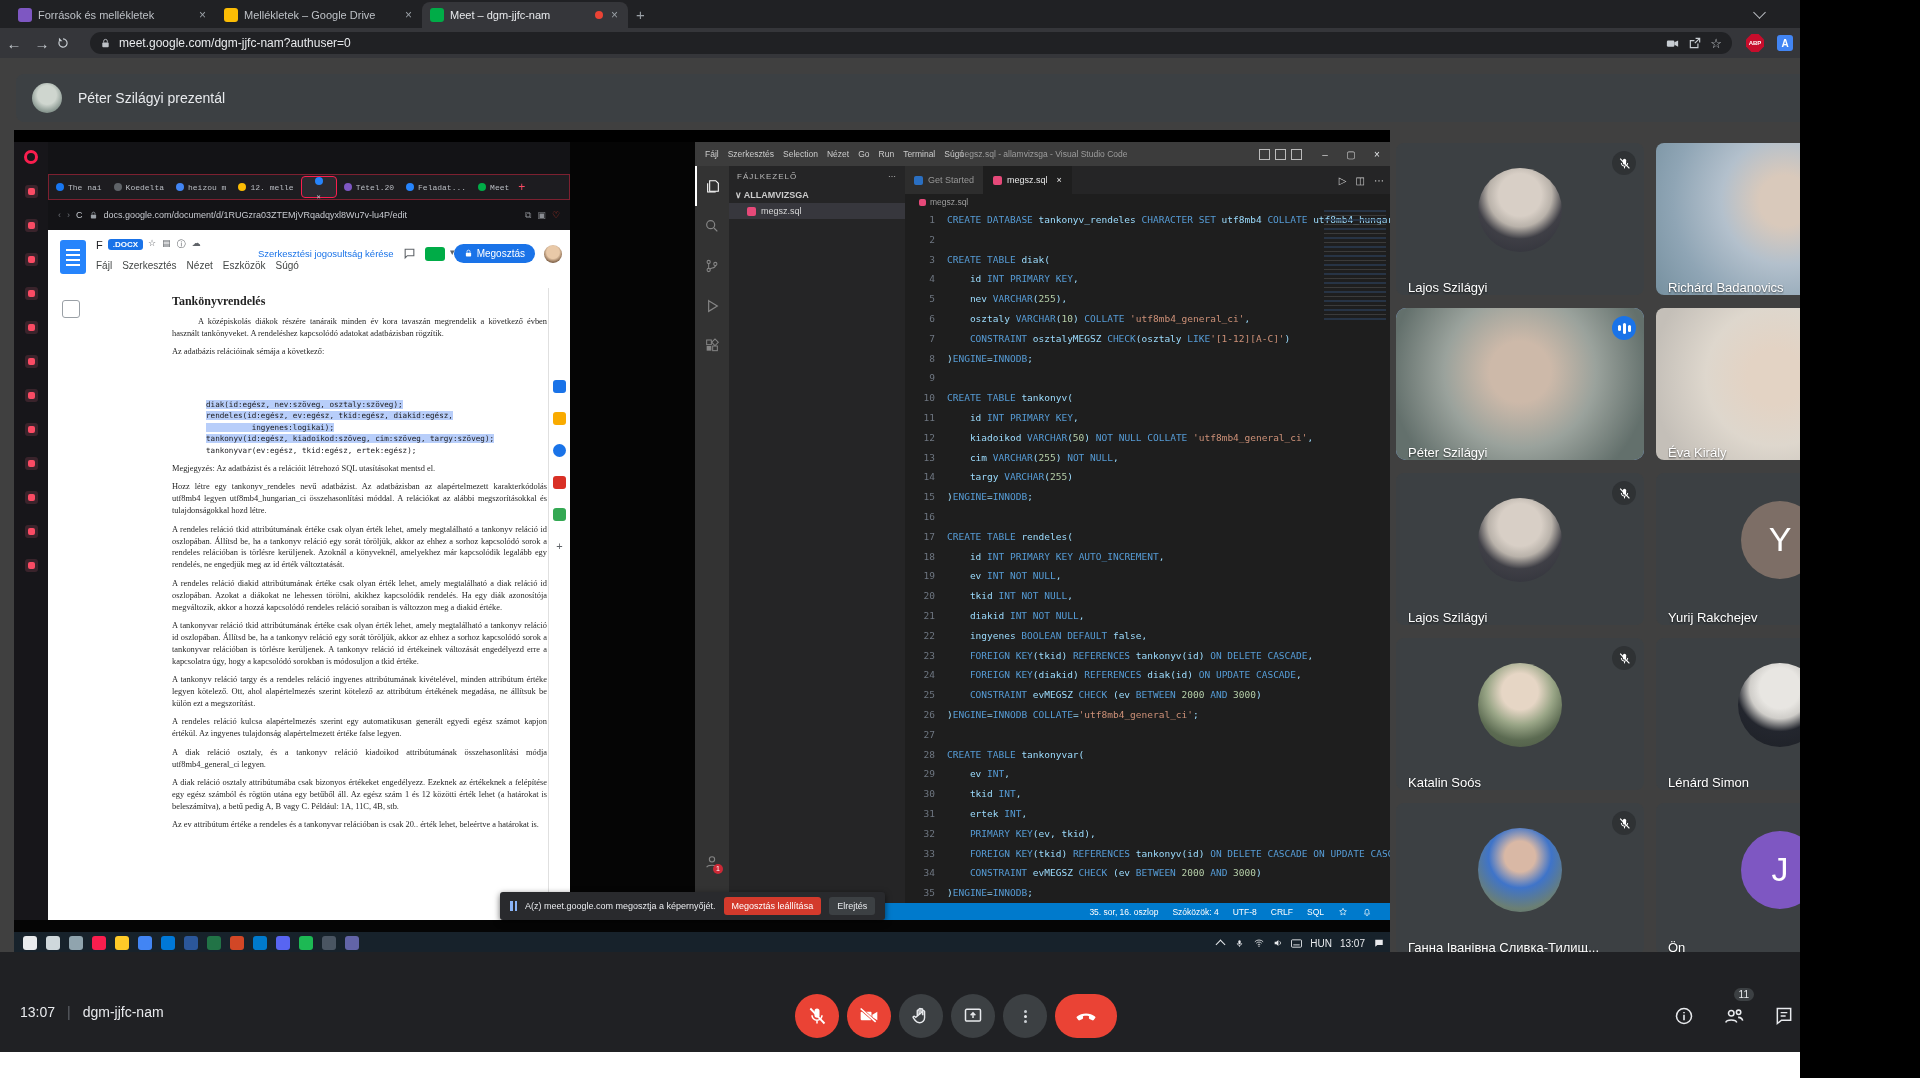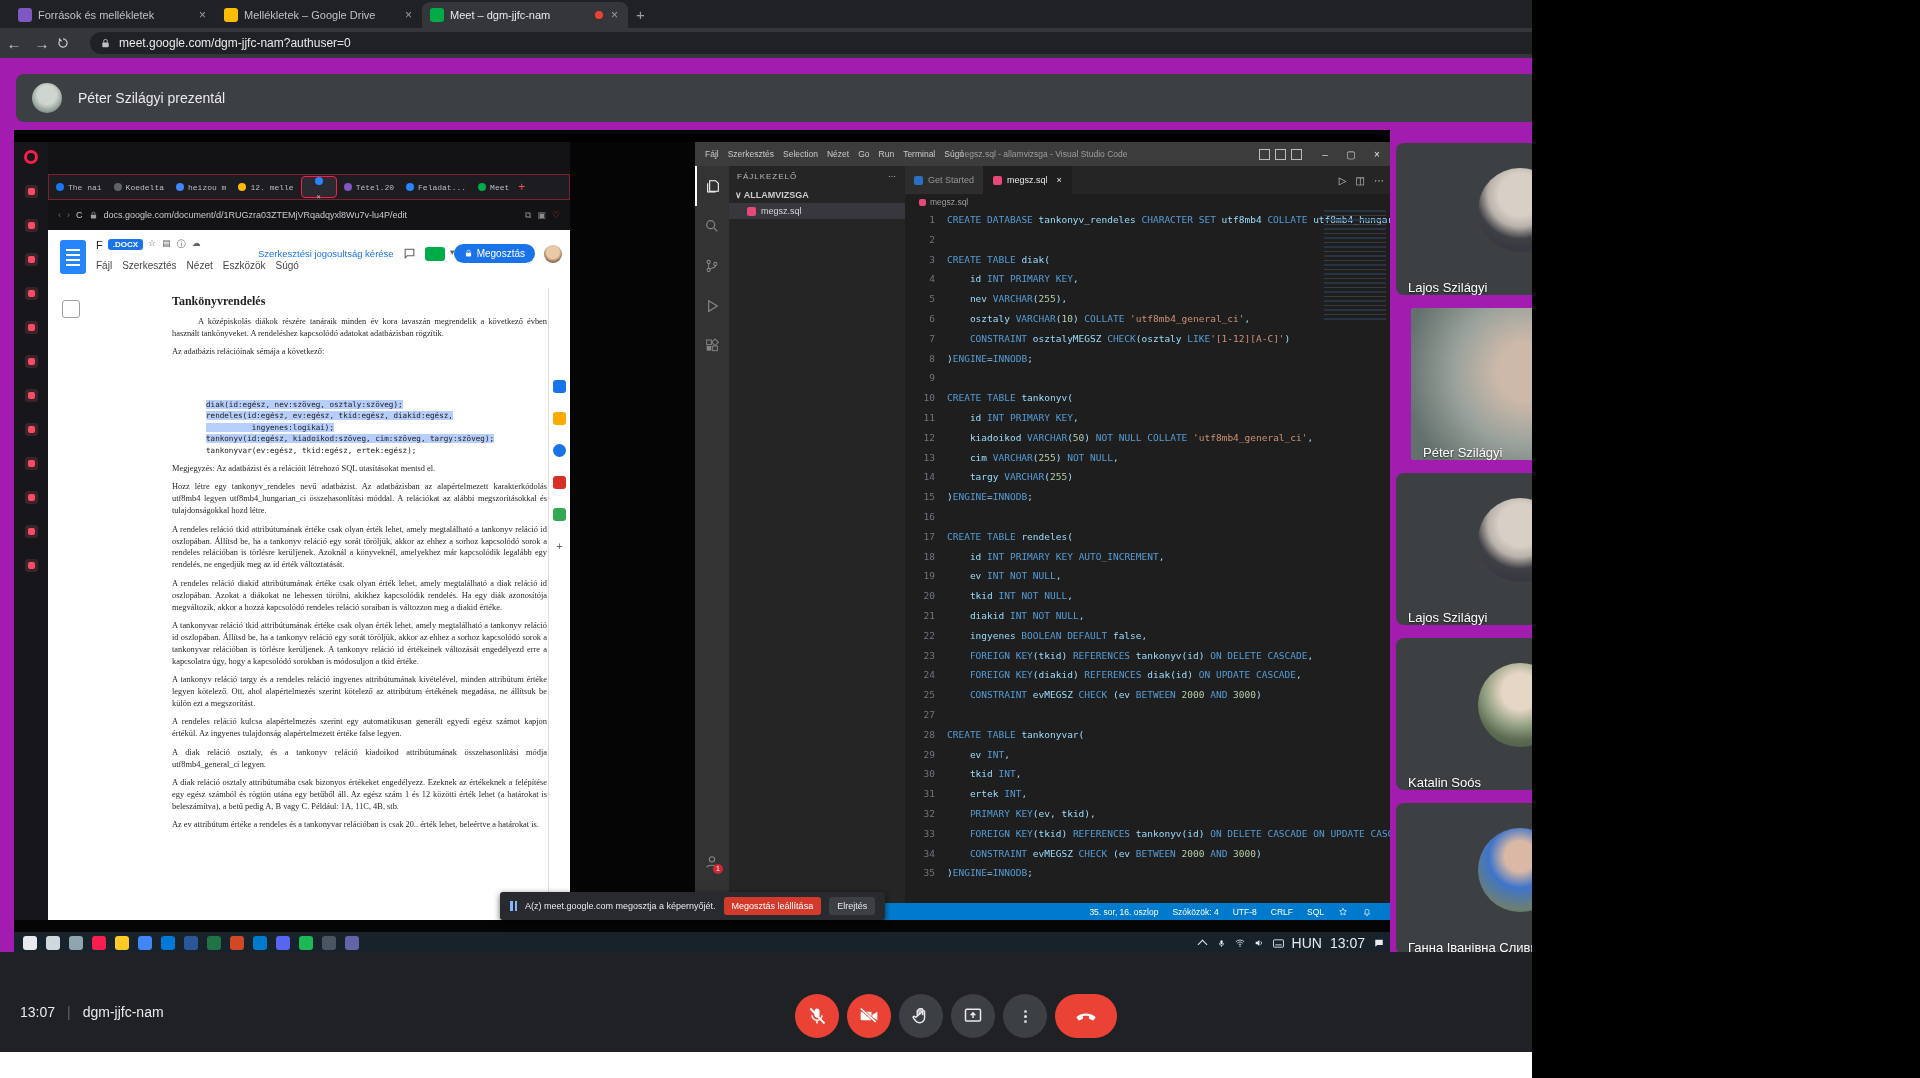--- a/index.html
+++ b/index.html
@@ -1,16 +1,16 @@
 <!DOCTYPE html>
 <html><head>
 <meta charset="utf-8">
 <style>
   html,body{margin:0;padding:0;background:#000;}
-  #app{position:relative;width:1532px;height:1078px;background:#a21caf;font-family:"Liberation Sans",sans-serif;overflow:hidden;}
+  #app{position:relative;width:1800px;height:1078px;background:#404040;font-family:"Liberation Sans",sans-serif;overflow:hidden;}
   .abs{position:absolute;}
   svg{display:block;}
   
   .tabstrip{left:0;top:0;width:1920px;height:28px;background:#202124;display:flex;align-items:flex-end;}
   .ctab{display:flex;align-items:center;gap:6px;width:190px;height:26px;padding:0 8px;color:#bdc1c6;font-size:11px;border-radius:8px 8px 0 0;}
   .ctab.active{background:#35363a;color:#e8eaed;}
   .ctab .fav{width:14px;height:14px;border-radius:3px;flex:none;}
   .ctab .lbl{flex:1;white-space:nowrap;overflow:hidden;text-overflow:ellipsis;}
   .ctab .x{color:#9aa0a6;font-size:12px;padding:0 2px;}
   .recdot{width:8px;height:8px;border-radius:50%;background:#ea4335;flex:none;}
@@ -105,32 +105,32 @@
   .codewrap{position:absolute;left:0;top:44px;width:485px;height:693px;overflow:hidden;font-family:"DejaVu Sans Mono",monospace;font-size:9.5px;line-height:19.8px;}
   .cl{display:flex;white-space:pre;}
   .ln{width:30px;text-align:right;color:#6e7681;flex:none;padding-right:12px;}
   .tok{color:#9cdcfe;}
   .tok .k{color:#569cd6;} .tok .s{color:#ce9178;} .tok .s span{color:inherit;} .tok .num{color:#b5cea8;}
   .minimap{position:absolute;right:4px;top:44px;width:62px;height:112px;opacity:.75;background:repeating-linear-gradient(#2a3b52 0 2px,transparent 2px 5px,#444 5px 6px,transparent 6px 9px);}
   .statusbar{position:absolute;left:0;top:761px;width:695px;height:17px;background:#007acc;color:#fff;display:flex;align-items:center;justify-content:flex-end;gap:14px;font-size:8.5px;padding-right:18px;box-sizing:border-box;}
   
   .wtask{position:absolute;left:0;top:790px;width:1376px;height:22px;background:#17222b;display:flex;align-items:center;}
   .tic{width:14px;height:14px;border-radius:3px;margin-left:9px;flex:none;}
-  .tray{position:absolute;right:6px;top:790px;height:22px;display:flex;align-items:center;gap:8px;color:#e8eaed;font-size:14px;}
+  .tray{position:absolute;right:6px;top:790px;height:22px;display:flex;align-items:center;gap:8px;color:#e8eaed;font-size:10px;}
   .trayic{width:11px;height:11px;display:flex;align-items:center;justify-content:center;}
   
   .sharebar{position:absolute;left:486px;top:750px;height:28px;background:#292a2d;border-radius:3px;display:flex;align-items:center;gap:8px;padding:0 10px;box-shadow:0 2px 6px rgba(0,0,0,.6);z-index:5;}
   .pauseic{display:flex;gap:2px;} .pauseic i{width:2.5px;height:10px;background:#8ab4f8;display:block;}
   .sharemsg{color:#e8eaed;font-size:9px;white-space:nowrap;}
   .stopbtn{background:#d33a2c;color:#fff;font-size:9px;padding:4px 8px;border-radius:3px;white-space:nowrap;}
   .hidebtn{background:#3c4043;color:#e8eaed;font-size:9px;padding:4px 8px;border-radius:3px;}
   
   .tiles{left:1396px;top:143px;width:508px;height:812px;display:grid;grid-template-columns:248px 248px;grid-auto-rows:152px;gap:13px 12px;}
   .tile{position:relative;background:#3c4043;border-radius:8px;overflow:hidden;}
-  .tile.speaking{box-shadow:0 0 0 3px #8ab4f8 inset;border-radius:4px;margin-left:15px;}
+  .tile.speaking{box-shadow:0 0 0 3px #8ab4f8 inset;border-radius:10px;}
   .pname{position:absolute;left:12px;bottom:0;color:#fff;font-size:13px;max-width:200px;white-space:nowrap;overflow:hidden;text-overflow:ellipsis;text-shadow:0 1px 2px rgba(0,0,0,.7);text-align:center;}
   .avwrap{position:absolute;left:50%;top:44%;transform:translate(-50%,-50%);}
   .initav{width:78px;height:78px;border-radius:50%;color:#fff;font-size:34px;display:flex;align-items:center;justify-content:center;}
   .phav{width:84px;height:84px;border-radius:50%;}
   .ph-lajos{background:radial-gradient(circle at 50% 32%,#d8cfc6 0 30%,#b9b2aa 45%,#3f3f46 62%,#2e3038);}
   .ph-lenard{background:radial-gradient(circle at 50% 30%,#e8e6e2 0 28%,#cfcdc9 42%,#23262e 60%,#1d2026);}
   .ph-katalin{background:radial-gradient(circle at 50% 34%,#e6d6c5 0 26%,#9aa687 48%,#5c6b52 70%,#46523f);}
   .ph-hanna{background:radial-gradient(circle at 50% 34%,#d9b8a5 0 22%,#3f74c9 45%,#6b7f74 75%,#55645c);}
   .vid{position:absolute;inset:0;}
   .vid-richard{background:radial-gradient(circle at 52% 38%,#d9c9bb 0 16%,#b3c0cc 40%,#8fa5b5 70%,#76909f);}
@@ -612,20 +612,23 @@
               </div>
 
               <div class="cl">
                 <span class="ln">24</span><span class="tok">    <span class="k">FOREIGN</span> <span class="k">KEY</span>(diakid) <span class="k">REFERENCES</span> diak(id) <span class="k">ON</span> <span class="k">UPDATE</span> <span class="k">CASCADE</span>,</span>
               </div>
 
               <div class="cl">
                 <span class="ln">25</span><span class="tok">    <span class="k">CONSTRAINT</span> evMEGSZ <span class="k">CHECK</span> (ev <span class="k">BETWEEN</span> <span class="num">2000</span> <span class="k">AND</span> <span class="num">3000</span>)</span>
               </div>
 
+              <div class="cl">
+                <span class="ln">26</span><span class="tok">)<span class="k">ENGINE</span>=<span class="k">INNODB</span> <span class="k">COLLATE</span>=<span class="s">'utf8mb4_general_ci'</span>;</span>
+              </div>
 
               <div class="cl">
                 <span class="ln">27</span><span class="tok"></span>
               </div>
 
               <div class="cl">
                 <span class="ln">28</span><span class="tok"><span class="k">CREATE</span> <span class="k">TABLE</span> tankonyvar(</span>
               </div>
 
               <div class="cl">

